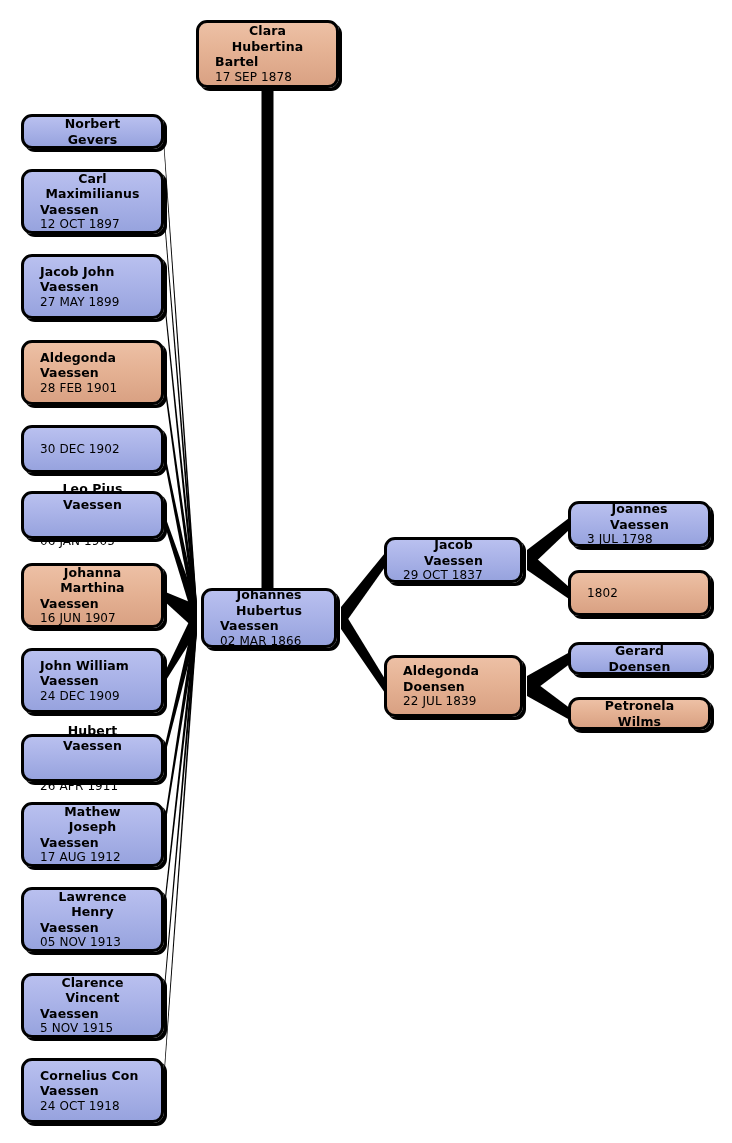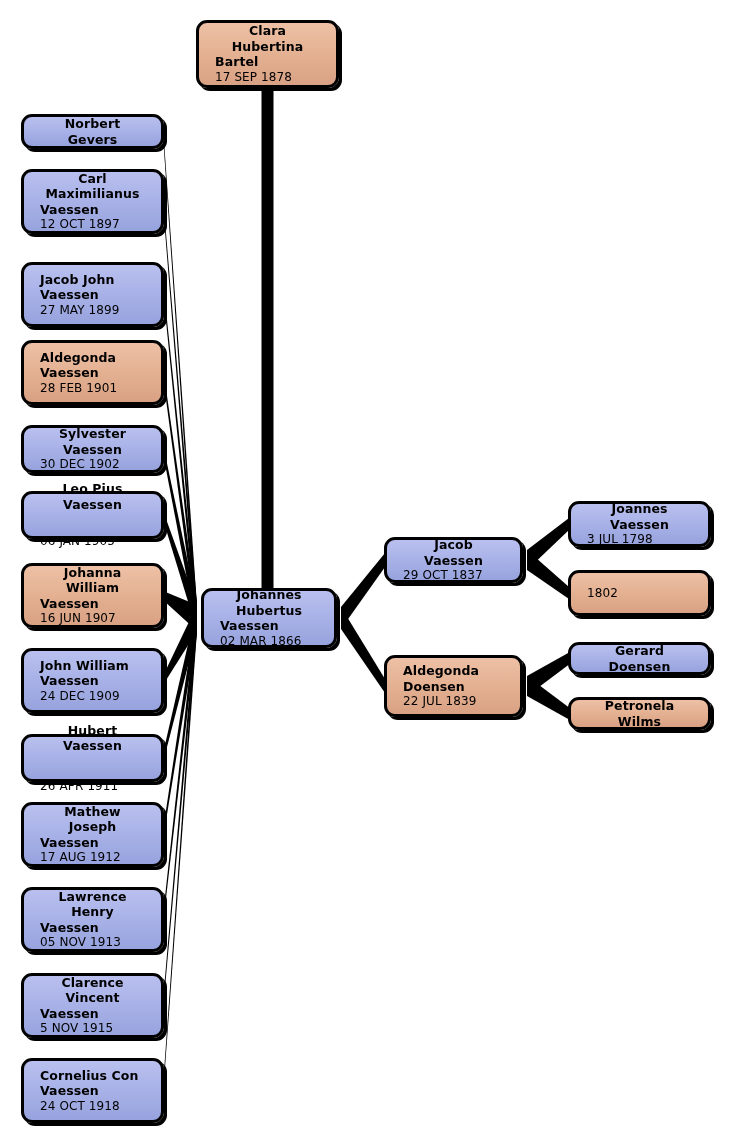--- a/index.html
+++ b/index.html
@@ -121,40 +121,39 @@
         <div class="nm">Petronela Wilms</div>
       </div>
       <div class="node blue" style="left: 21px; top: 114px; width: 143px; height: 35px;">
         <div class="nm">Norbert Gevers</div>
       </div>
       <div class="node blue" style="left: 21px; top: 169px; width: 143px; height: 65px;">
         <div class="nm">Carl Maximilianus</div>
         <div class="nm">Vaessen</div>
         <div class="dt">12 OCT 1897</div>
       </div>
-      <div class="node blue" style="left: 21px; top: 254px; width: 143px; height: 65px; margin-top: 8px;">
+      <div class="node blue" style="left: 21px; top: 254px; width: 143px; height: 65px;">
         <div class="nm">Jacob John</div>
         <div class="nm">Vaessen</div>
         <div class="dt">27 MAY 1899</div>
       </div>
       <div class="node tan" style="left: 21px; top: 340px; width: 143px; height: 65px;">
         <div class="nm">Aldegonda</div>
         <div class="nm">Vaessen</div>
         <div class="dt">28 FEB 1901</div>
       </div>
       <div class="node blue" style="left: 21px; top: 425px; width: 143px; height: 48px;">
-        <div class="nm">Sylvester Vaessen</div>
         <div class="dt">30 DEC 1902</div>
       </div>
       <div class="node blue" style="left: 21px; top: 491px; width: 143px; height: 48px; gap: 22px;">
         <div class="nm">Leo Pius Vaessen</div>
         <div class="dt">06 JAN 1905</div>
       </div>
       <div class="node tan" style="left: 21px; top: 563px; width: 143px; height: 65px;">
-        <div class="nm">Johanna William</div>
+        <div class="nm">Johanna Marthina</div>
         <div class="nm">Vaessen</div>
         <div class="dt">16 JUN 1907</div>
       </div>
       <div class="node blue" style="left: 21px; top: 648px; width: 143px; height: 65px;">
         <div class="nm">John William</div>
         <div class="nm">Vaessen</div>
         <div class="dt">24 DEC 1909</div>
       </div>
       <div class="node blue" style="left: 21px; top: 734px; width: 143px; height: 48px; gap: 25px;">
         <div class="nm">Hubert Vaessen</div>

